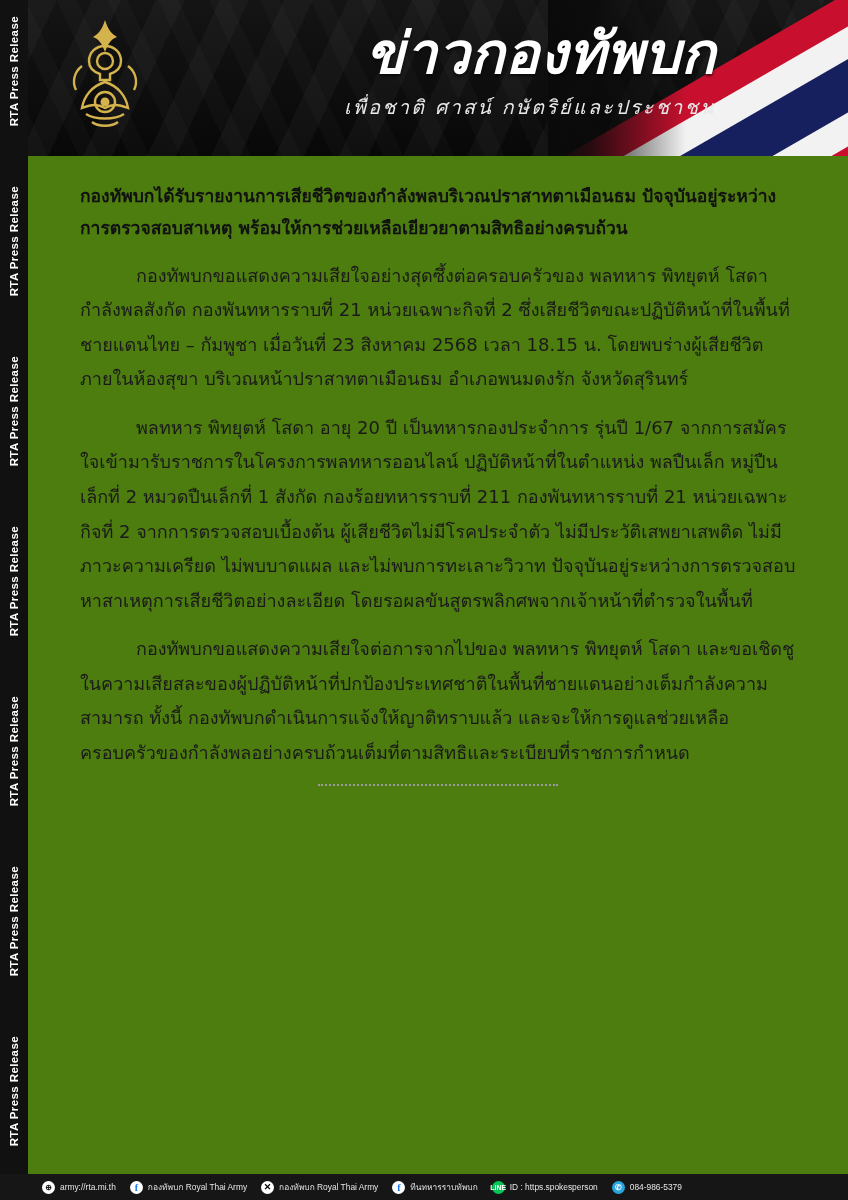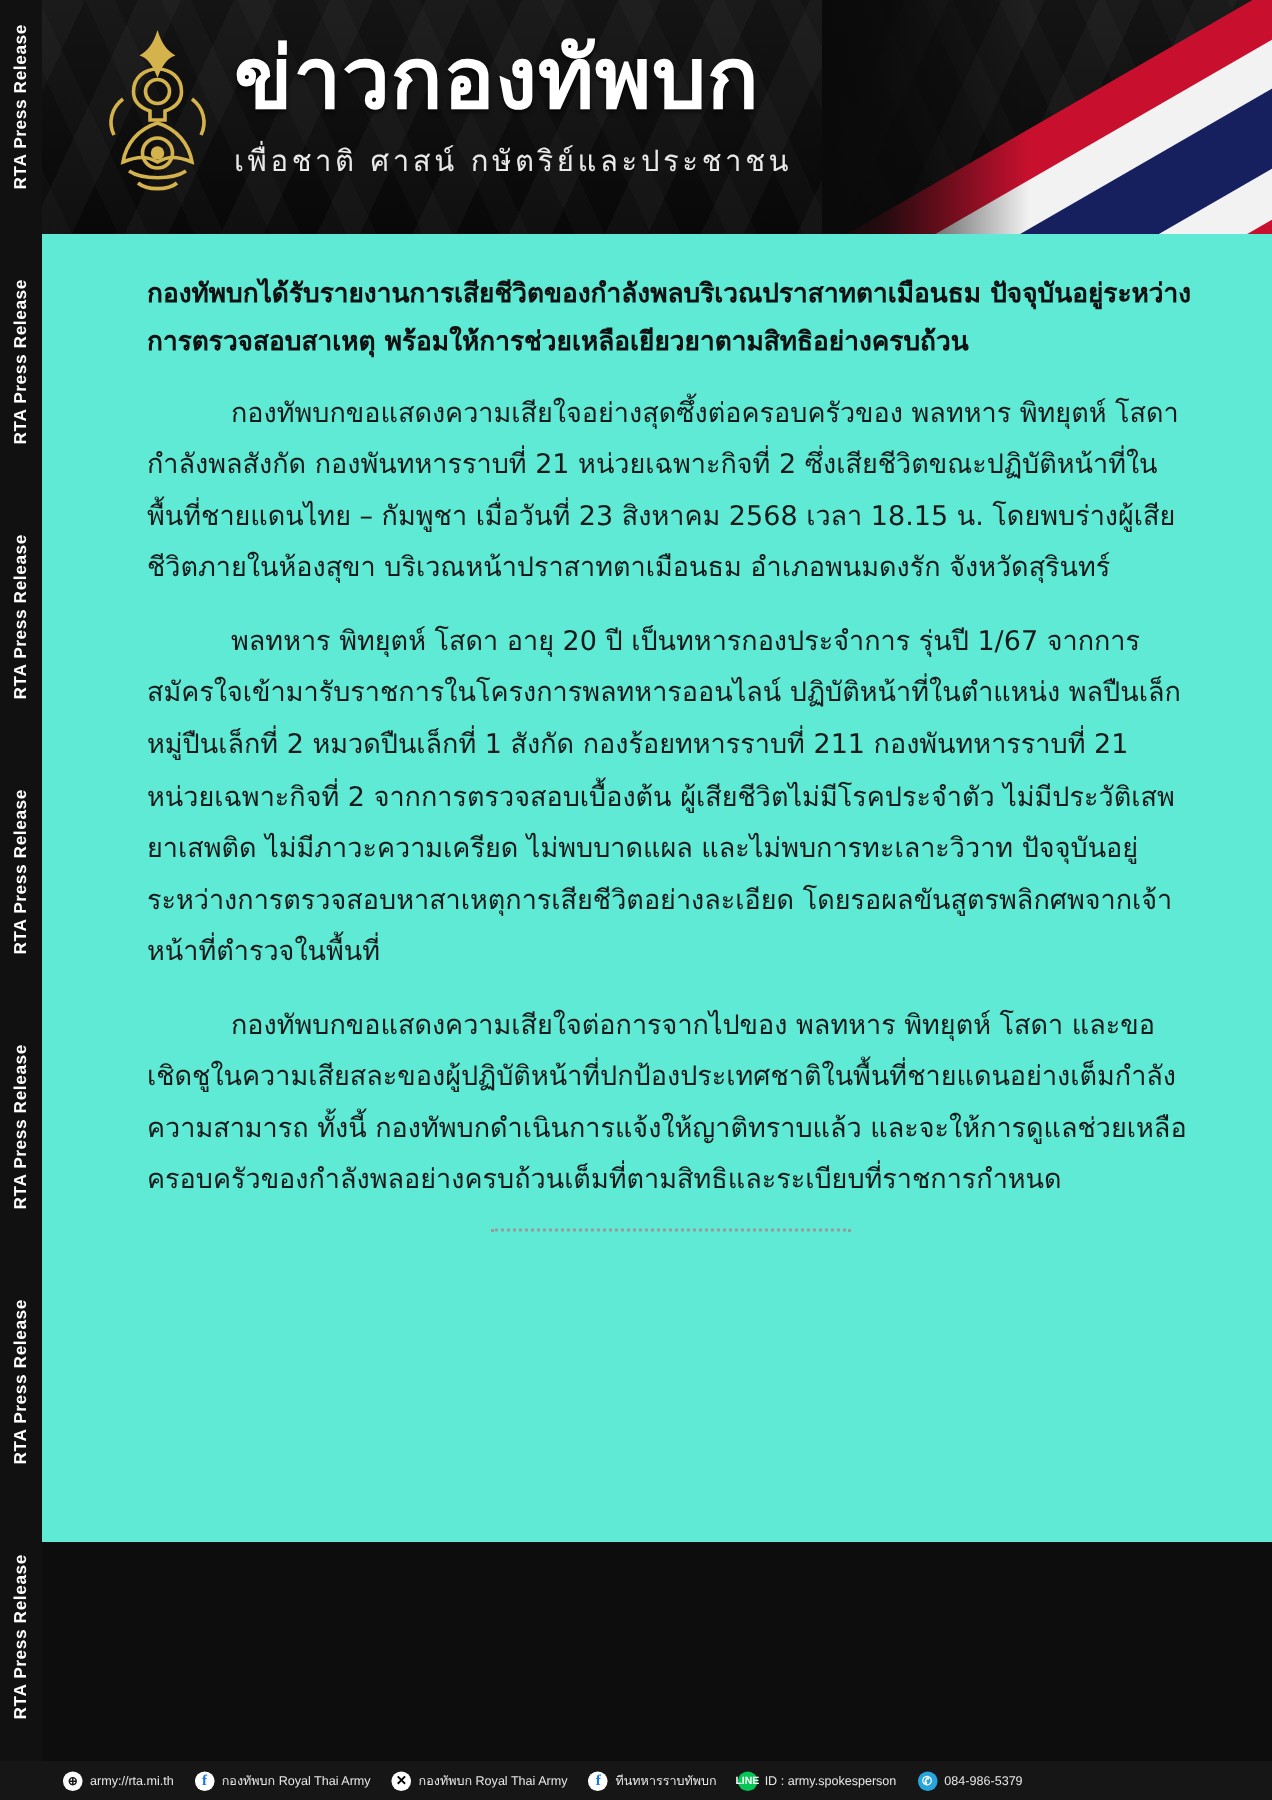--- a/index.html
+++ b/index.html
@@ -100,21 +100,22 @@
     position: absolute;
     left: 34px; top: 16px;
     width: 86px; height: 120px;
   }
   .emblem svg { display: block; }
 
   .title-block {
     position: absolute;
     left: 128px; top: 24px;
     width: 560px;
-    text-align: left;
+    text-align: right;
+    font-style: italic;
   }
   .title-main {
     color: #ffffff;
     font-size: 57px;
     line-height: 1.02;
     font-weight: bold;
     letter-spacing: 0.5px;
     text-shadow: 0 2px 3px rgba(0,0,0,0.65);
     font-family: "DejaVu Sans", sans-serif;
   }
@@ -124,23 +125,22 @@
     font-size: 19.5px;
     letter-spacing: 2.4px;
     font-family: "DejaVu Sans", sans-serif;
   }
 
   
   .sheet {
     position: absolute;
     left: 28px; top: 156px;
     width: 820px;
-    height: 872px;
-    background: #5eead4;
-    padding-left: 18px;
+    height: 1018px;
+    background: #4d7c0f;
   }
   .doc {
     padding: 24px 52px 0 52px;
   }
   .headline {
     font-size: 17.5px;
     font-weight: bold;
     color: #111111;
     line-height: 1.85;
     margin: 0 0 14px 0;
@@ -287,21 +287,21 @@
     <div class="f-item">
       <span class="f-ico ic-x">✕</span>
       <span>กองทัพบก Royal Thai Army</span>
     </div>
     <div class="f-item">
       <span class="f-ico ic-fb2">f</span>
       <span>ทีนทหารราบทัพบก</span>
     </div>
     <div class="f-item">
       <span class="f-ico ic-line">LINE</span>
-      <span>ID : army.spokesperson</span>
+      <span>ID : https.spokesperson</span>
     </div>
     <div class="f-item">
       <span class="f-ico ic-tel">✆</span>
       <span>084-986-5379</span>
     </div>
   </div>
 
 </div>
 
 </body></html>

